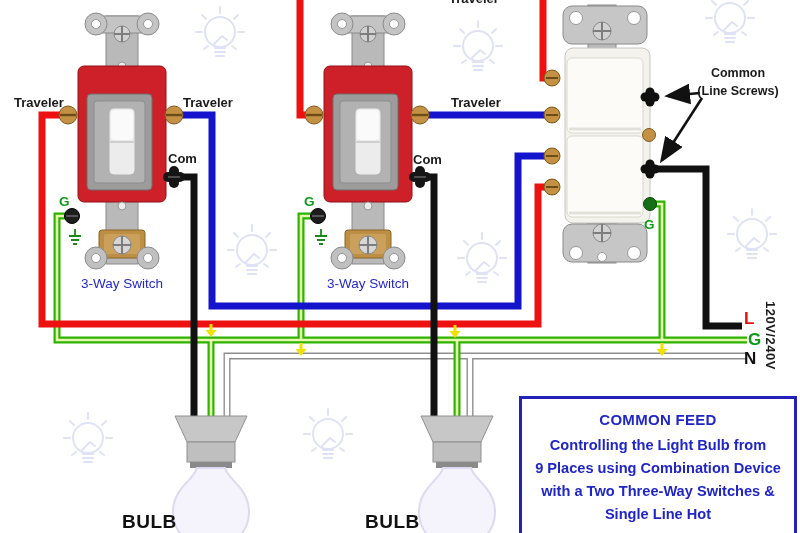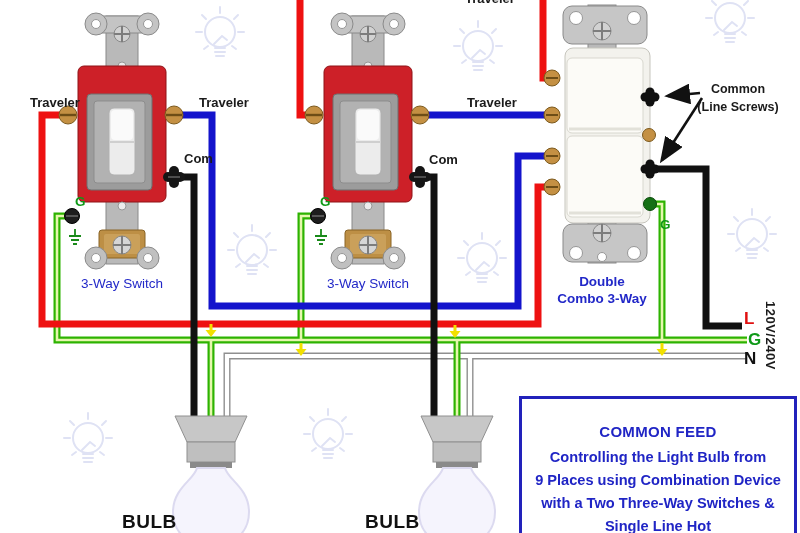--- a/index.html
+++ b/index.html
@@ -7,36 +7,36 @@
     --wire-black:#111111; --wire-white-edge:#8f8f8f; --junction-arrow:#f2e000;
     --label-blue:#2228c8; --label-green:#0f9918; --label-red:#e01010;
     --switch-red:#cd2028; --infobox-border:#2222bb; --infobox-text:#2025c5; --watermark:#dfe2f4;
   }
   html,body{margin:0;padding:0;background:#ffffff;}
   .stage{
     position:relative; width:800px; height:533px; overflow:hidden; background:#ffffff;
     font-family:"Liberation Sans", sans-serif;
   }
   .stage svg{position:absolute;left:0;top:0;}
-  .lbl{position:absolute;font-weight:bold;color:#1a1a1a;font-size:13px;white-space:nowrap;line-height:15px;margin-left:16px;}
+  .lbl{position:absolute;font-weight:bold;color:#1a1a1a;font-size:13px;white-space:nowrap;line-height:15px;}
   .lbl.green{color:var(--label-green);font-size:13.5px;}
   .cap{position:absolute;width:160px;text-align:center;font-weight:normal;color:var(--label-blue);font-size:13.5px;}
   .combo-cap{position:absolute;left:540px;top:273px;width:124px;text-align:center;font-weight:bold;color:var(--label-blue);font-size:13.5px;line-height:17px;}
-  .common-lbl{position:absolute;left:686px;top:80px;width:104px;text-align:center;font-weight:bold;color:#1a1a1a;font-size:12.5px;line-height:18px;}
+  .common-lbl{position:absolute;left:686px;top:64px;width:104px;text-align:center;font-weight:bold;color:#1a1a1a;font-size:12.5px;line-height:18px;}
   .supply{position:absolute;font-weight:bold;font-size:17px;line-height:18px;}
   .supply.l{left:744px;top:310px;color:var(--label-red);}
   .supply.g{left:748px;top:331px;color:var(--label-green);}
   .supply.n{left:744px;top:350px;color:#111;}
   .voltage{position:absolute;left:763px;top:301px;writing-mode:vertical-rl;font-weight:bold;font-size:13px;color:#1a1a1a;letter-spacing:0.5px;}
   .bulb-lbl{position:absolute;font-weight:bold;font-size:19px;color:#111;letter-spacing:0.5px;}
   .infobox{
     position:absolute;left:519px;top:396px;width:272px;height:150px;background:#fff;
     border:3px solid var(--infobox-border);color:var(--infobox-text);text-align:center;
   }
-  .infobox .title{margin-top:24px;font-weight:bold;font-size:15px;letter-spacing:0.3px;margin-bottom:6px;}
+  .infobox .title{margin-top:12px;font-weight:bold;font-size:15px;letter-spacing:0.3px;margin-bottom:6px;}
   .infobox .line{font-weight:bold;font-size:14.6px;line-height:23px;}
   
   .wR{stroke:var(--wire-red);stroke-width:7;fill:none;}
   .wB{stroke:var(--wire-blue);stroke-width:7;fill:none;}
   .wK{stroke:var(--wire-black);stroke-width:7;fill:none;}
   .wGo{stroke:var(--wire-green);stroke-width:7;fill:none;}
   .wGi{stroke:var(--wire-green-core);stroke-width:2.6;fill:none;}
   .wWo{stroke:var(--wire-white-edge);stroke-width:7;fill:none;}
   .wWi{stroke:#ffffff;stroke-width:4.2;fill:none;}
   .earth{stroke:#1a8a1a;stroke-width:1.8;fill:none;}
@@ -223,24 +223,20 @@
   <div class="lbl" style="left:183px;top:95px;">Traveler</div>
   <div class="lbl" style="left:451px;top:95px;">Traveler</div>
   <div class="lbl" style="left:168px;top:151px;">Com</div>
   <div class="lbl" style="left:413px;top:152px;">Com</div>
   <div class="lbl green" style="left:59px;top:194px;">G</div>
   <div class="lbl green" style="left:304px;top:194px;">G</div>
   <div class="lbl green" style="left:644px;top:217px;">G</div>
 
   <div class="cap" style="left:42px;top:276px;">3-Way Switch</div>
   <div class="cap" style="left:288px;top:276px;">3-Way Switch</div>
-  <div class="combo-cap">
-    <div>Double</div>
-    <div>Combo 3-Way</div>
-  </div>
 
   <div class="common-lbl">
     <div>Common</div>
     <div>(Line Screws)</div>
   </div>
 
   <div class="supply l">L</div>
   <div class="supply g">G</div>
   <div class="supply n">N</div>
   <div class="voltage">120V/240V</div>

